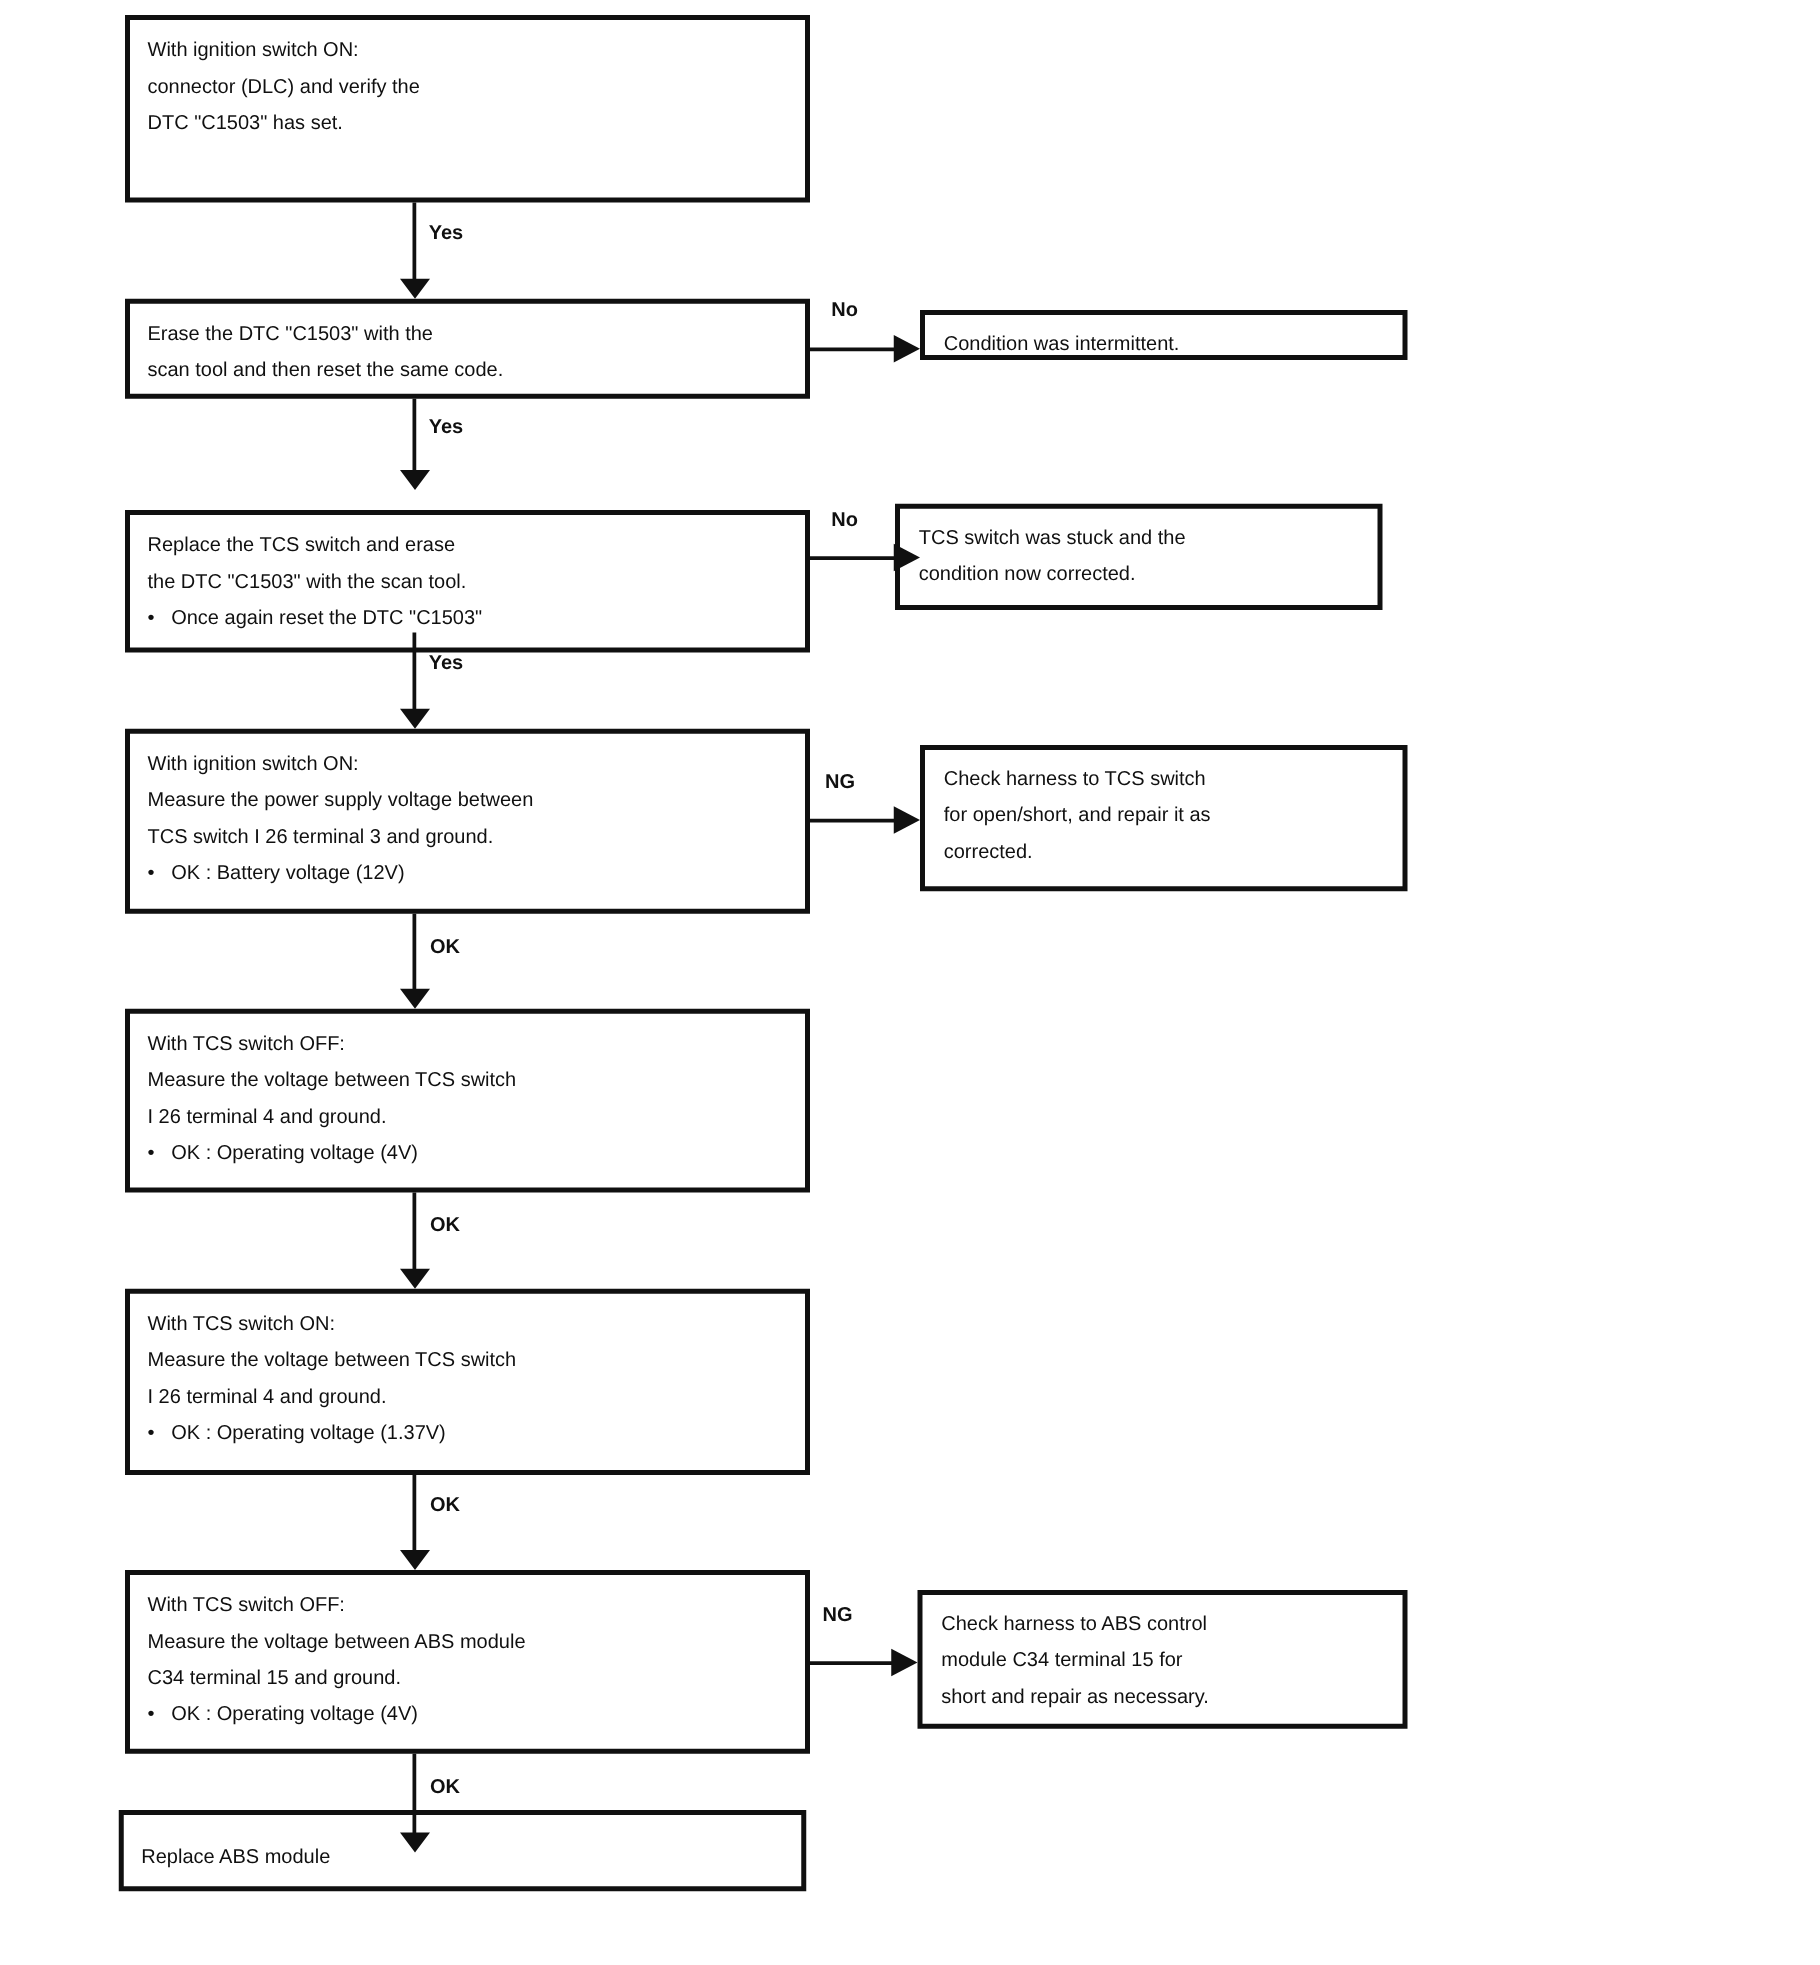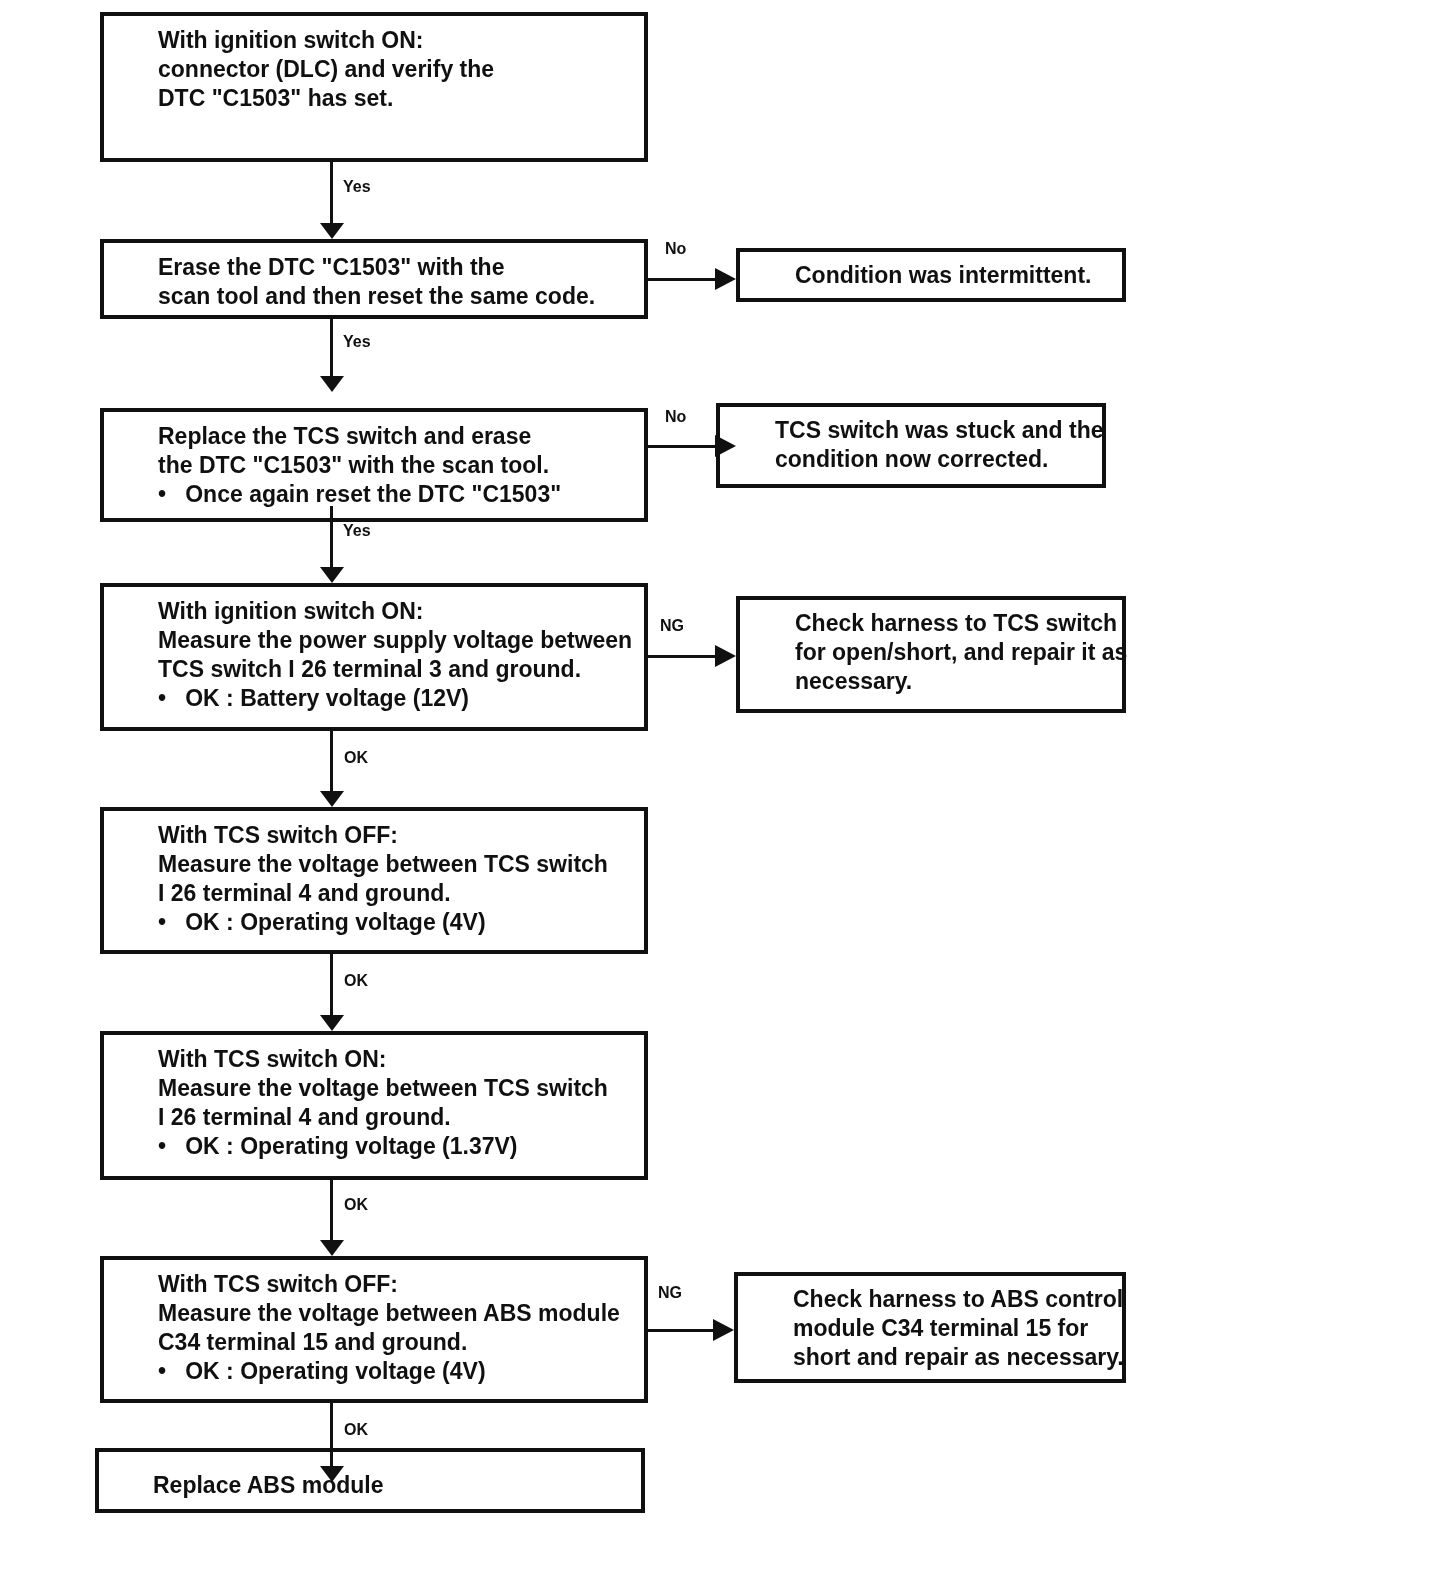--- a/index.html
+++ b/index.html
@@ -15,26 +15,25 @@
     overflow: hidden;
   }
   .step, .result {
     position: absolute;
     border: 4px solid var(--ink);
     background: var(--bg);
   }
   .step { padding: 10px 12px 0 14px; }
   .result { padding: 9px 10px 0 15px; }
   .tline {
-    font-size: 23px;
-    font-weight: bold;
+    font-size: 16px;
+    font-weight: normal;
     line-height: 29px;
     white-space: pre;
     color: var(--ink);
-    margin-left: 40px;
   }
   .vline { position: absolute; width: 3px; background: var(--ink); left: 330px; }
   .vhead {
     position: absolute; left: 320px; width: 0; height: 0;
     border-left: 12px solid transparent;
     border-right: 12px solid transparent;
     border-top: 16px solid var(--ink);
   }
   .hline { position: absolute; height: 3px; background: var(--ink); }
   .rhead {
@@ -55,21 +54,21 @@
   #step-1 { left: 100px; top: 12px;   width: 548px; height: 150px; }
   #step-2 { left: 100px; top: 239px;  width: 548px; height: 80px;  }
   #step-3 { left: 100px; top: 408px;  width: 548px; height: 114px; }
   #step-4 { left: 100px; top: 583px;  width: 548px; height: 148px; }
   #step-5 { left: 100px; top: 807px;  width: 548px; height: 147px; }
   #step-6 { left: 100px; top: 1031px; width: 548px; height: 149px; }
   #step-7 { left: 100px; top: 1256px; width: 548px; height: 147px; }
   #step-8 { left: 95px;  top: 1448px; width: 550px; height: 65px; padding-top: 19px; }
 
   
-  #result-1 { left: 736px; top: 248px;  width: 390px; height: 54px;  }
+  #result-1 { left: 736px; top: 248px;  width: 390px; height: 40px;  }
   #result-2 { left: 716px; top: 403px;  width: 390px; height: 85px;  }
   #result-3 { left: 736px; top: 596px;  width: 390px; height: 117px; }
   #result-4 { left: 734px; top: 1272px; width: 392px; height: 111px; }
 
   
   #vline-1 { top: 162px;  height: 62px; }  #vhead-1 { top: 223px; }
   #vline-2 { top: 319px;  height: 58px; }  #vhead-2 { top: 376px; }
   #vline-3 { top: 506px;  height: 62px; }  #vhead-3 { top: 567px; }
   #vline-4 { top: 731px;  height: 61px; }  #vhead-4 { top: 791px; }
   #vline-5 { top: 954px;  height: 62px; }  #vhead-5 { top: 1015px; }
@@ -154,21 +153,21 @@
   </div>
 
   <div class="result" id="result-2">
     <div class="tline">TCS switch was stuck and the</div>
     <div class="tline">condition now corrected.</div>
   </div>
 
   <div class="result" id="result-3">
     <div class="tline">Check harness to TCS switch</div>
     <div class="tline">for open/short, and repair it as</div>
-    <div class="tline">necessary.</div>
+    <div class="tline">corrected.</div>
   </div>
 
   <div class="result" id="result-4">
     <div class="tline">Check harness to ABS control</div>
     <div class="tline">module C34 terminal 15 for</div>
     <div class="tline">short and repair as necessary.</div>
   </div>
 
   <div class="vline" id="vline-1"></div>
   <div class="vhead" id="vhead-1"></div>

